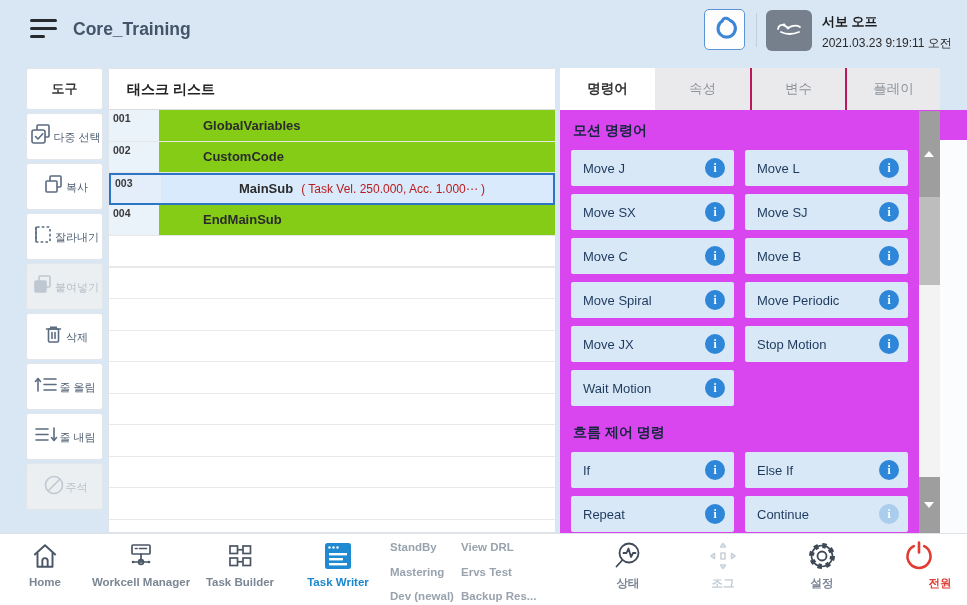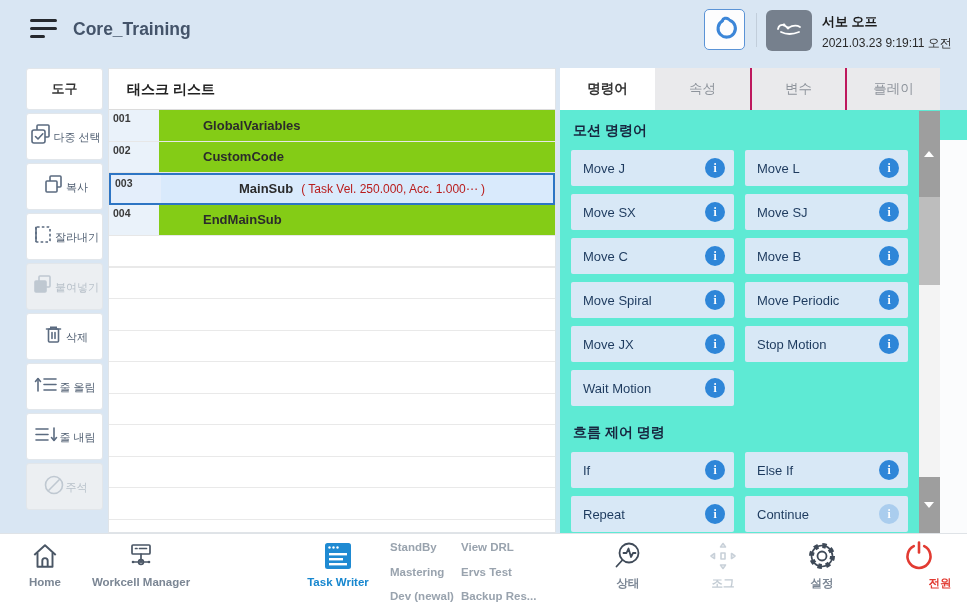--- a/index.html
+++ b/index.html
@@ -54,21 +54,21 @@
   .task-row.selected .num { background:#e4eefb; }
   .task-row.selected .name { padding-left:78px; }
 
   
   .tabs { position:absolute; left:560px; top:68px; width:380px; height:42px; display:flex; }
   .tab { width:95px; height:42px; line-height:42px; text-align:center; font-size:13.5px;
     color:#8d939b; background:#eaeaec; cursor:pointer; }
   .tab.active { background:#fff; color:#333; font-weight:bold; }
   .tab.sep { border-left:2px solid #be185d; }
   .cmd-content { position:absolute; left:560px; top:110px; width:407px; height:423px;
-    background:#5eead4; overflow:hidden; padding:10px 0 0 11px; }
+    background:#d946ef; overflow:hidden; padding:10px 0 0 11px; }
   .sec-title { font-size:14px; font-weight:bold; color:#17263f; line-height:20px; margin-bottom:10px; margin-left:2px; }
   .sec-title.second { margin-top:16px; }
   .cmd-grid { display:grid; grid-template-columns:163px 163px; column-gap:11px; row-gap:8px; }
   .cmd-btn { height:36px; background:#d8e8f6; border-radius:2px; display:flex; align-items:center;
     justify-content:space-between; padding:0 9px 0 12px; cursor:pointer; }
   .cmd-btn .clbl { font-size:13px; color:#1d3a5e; }
   .info-badge { width:20px; height:20px; border-radius:50%; background:#2e86d8; color:#fff;
     font-size:11.5px; font-weight:bold; font-family:"Liberation Serif","DejaVu Serif",serif;
     display:flex; align-items:center; justify-content:center; cursor:pointer; }
   .info-badge.dim { background:#aacdee; }
@@ -358,20 +358,33 @@
         <path d="M16 13 V21"></path>
         <path d="M8 21 H24"></path>
         <circle cx="16" cy="21" r="2.4"></circle>
         <circle cx="8" cy="21" r="1.3" fill="#4a5665" stroke="none"></circle>
         <circle cx="24" cy="21" r="1.3" fill="#4a5665" stroke="none"></circle>
       </svg>
     </span>
     <span class="nlbl">Workcell Manager</span>
   </div>
 
+  <div class="nav-item" style="left:183px; width:114px;">
+    <span class="icon-slot">
+      <svg width="32" height="28" viewBox="0 0 32 28" fill="none" stroke="#4a5665" stroke-width="1.7">
+        <rect x="6" y="4" width="7.5" height="7.5"></rect>
+        <rect x="19" y="4" width="7.5" height="7.5"></rect>
+        <path d="M13.5 7.75 H19"></path>
+        <rect x="6" y="16" width="7.5" height="7.5"></rect>
+        <rect x="19" y="16" width="7.5" height="7.5"></rect>
+        <path d="M13.5 19.75 H19"></path>
+      </svg>
+    </span>
+    <span class="nlbl">Task Builder</span>
+  </div>
 
   <div class="nav-item active" style="left:290px; width:96px;">
     <span class="icon-slot">
       <svg width="30" height="30" viewBox="0 0 30 30">
         <rect x="2" y="2" width="26" height="26" rx="2.5" fill="#1f8ad2"></rect>
         <circle cx="6.5" cy="6.5" r="1.2" fill="#fff"></circle>
         <circle cx="10.5" cy="6.5" r="1.2" fill="#fff"></circle>
         <circle cx="14.5" cy="6.5" r="1.2" fill="#fff"></circle>
         <rect x="6" y="12" width="18" height="2.4" fill="#fff"></rect>
         <rect x="6" y="17" width="14" height="2.4" fill="#fff"></rect>

